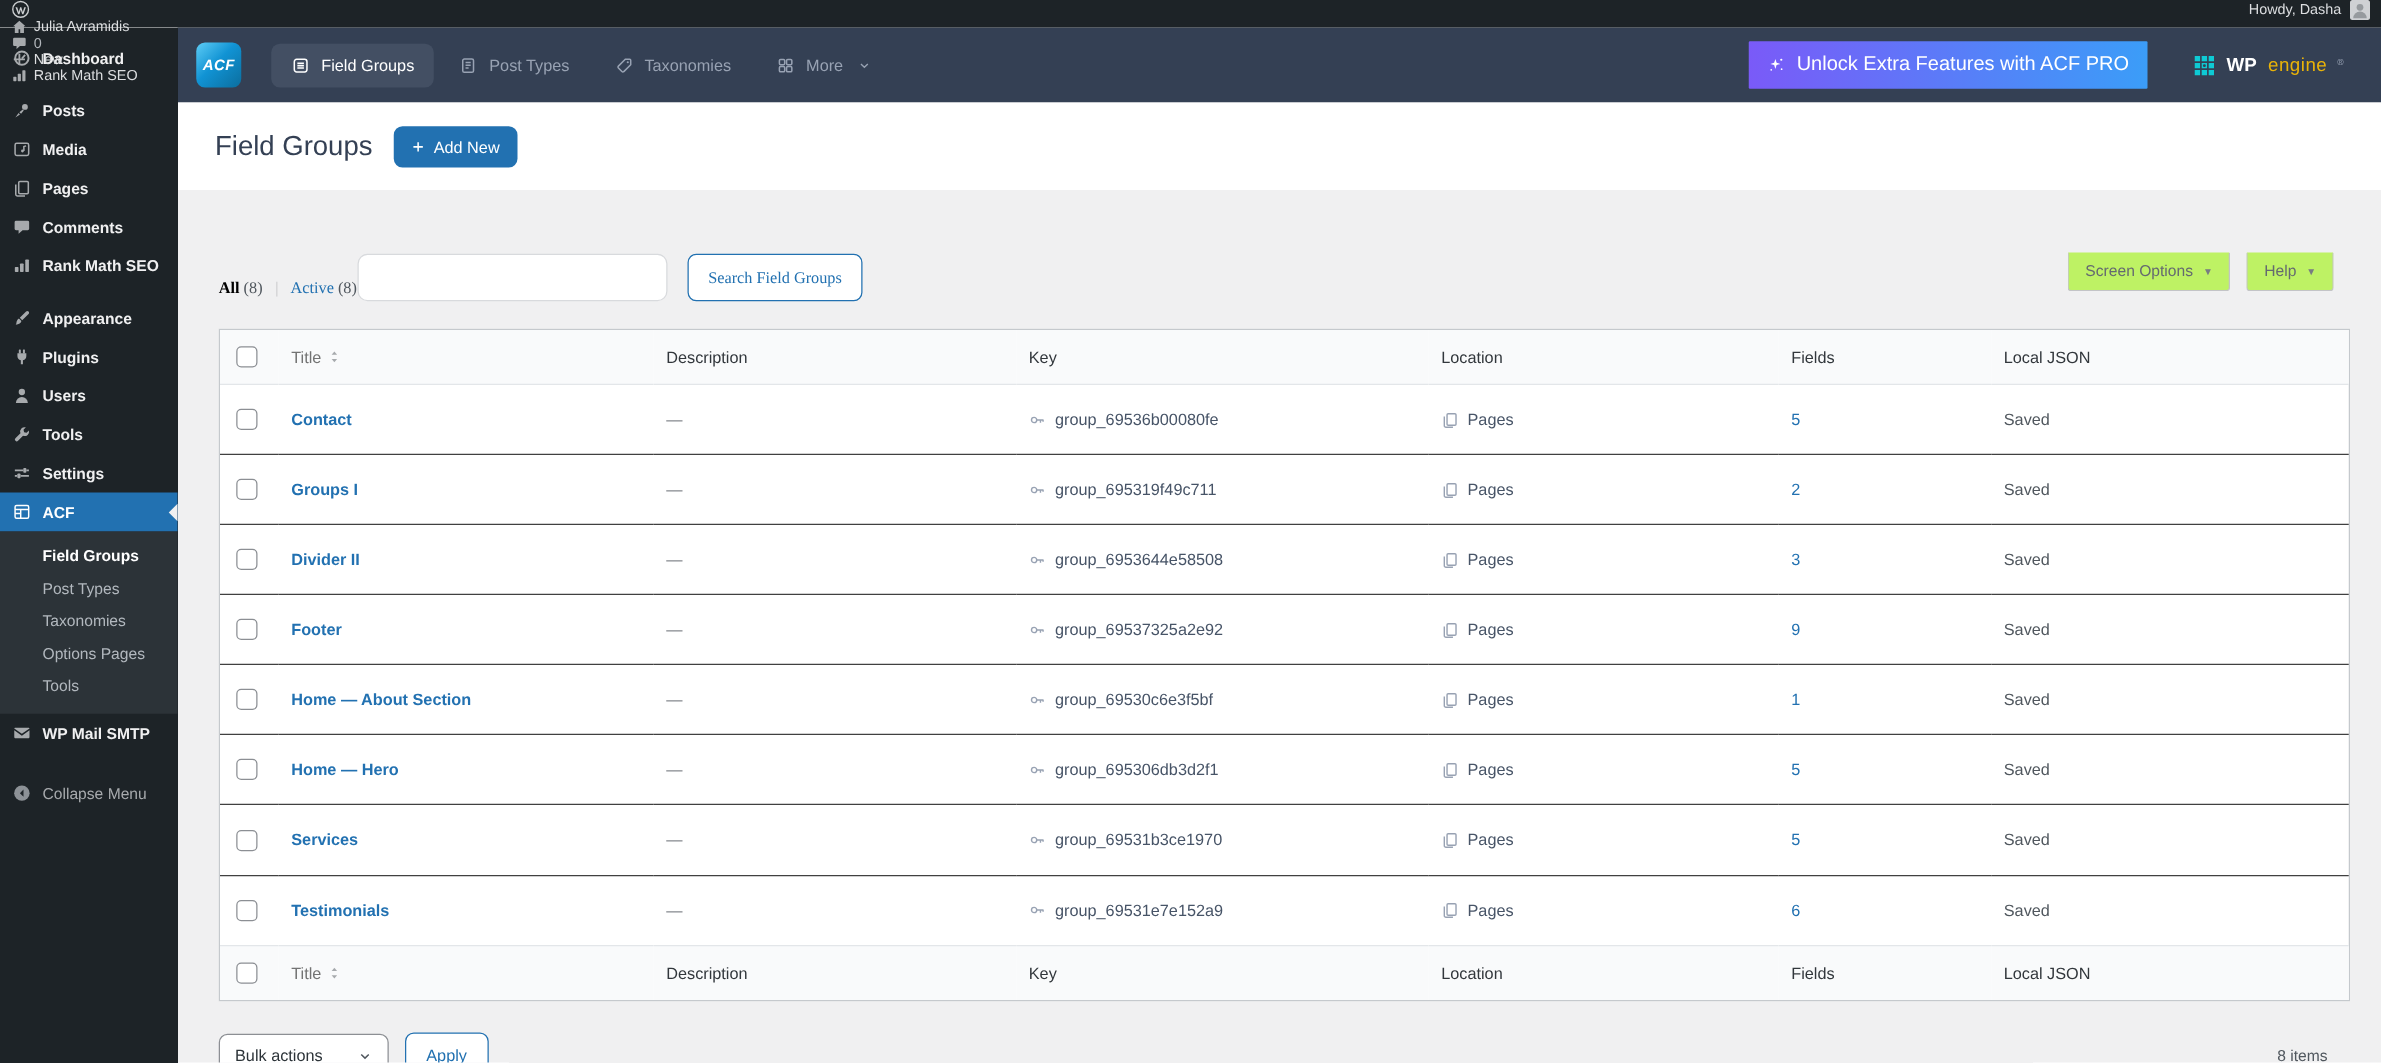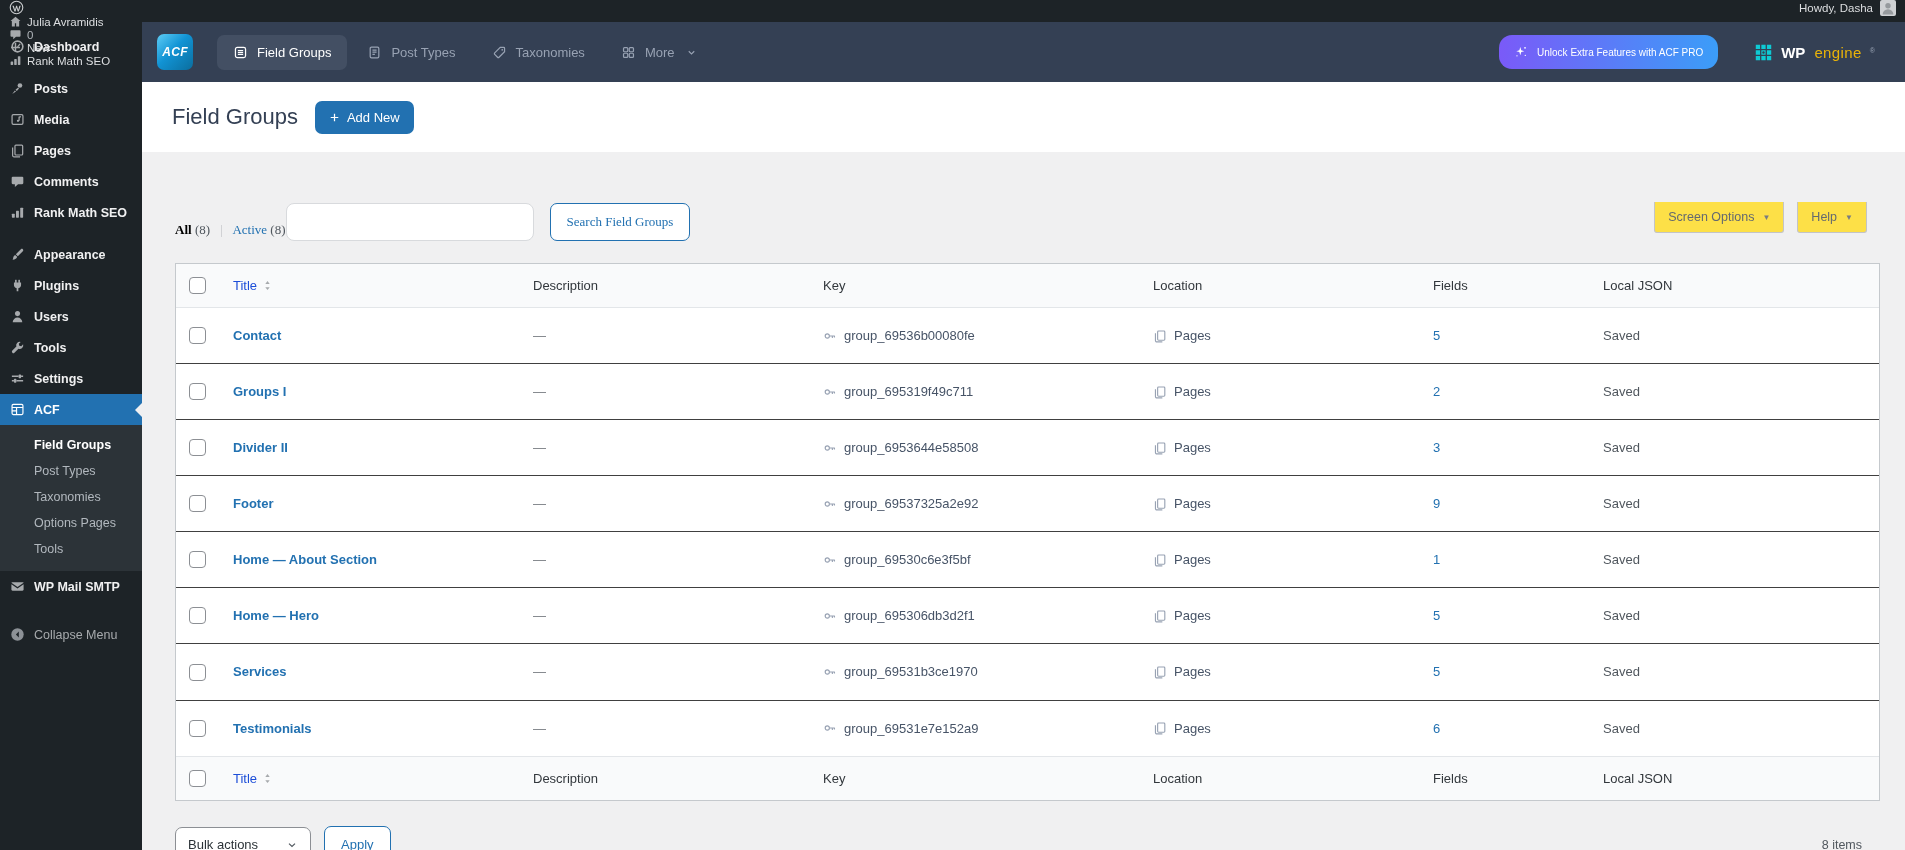--- a/index.html
+++ b/index.html
@@ -71,23 +71,23 @@
   .acf-tab {
     display:flex; align-items:center; gap:9px; padding:10px 16px;
     border-radius:7px; color:#98a2b3; font-size:13px; font-weight:500; cursor:pointer; white-space:nowrap;
   }
   .acf-tab .icon { width:15px; height:15px; }
   .acf-tab .chev { width:11px; height:11px; margin-left:2px; }
   .acf-tab.active { background:#434f63; color:#fff; }
   .spacer { flex:1; }
   .pro-btn {
     display:flex; align-items:center; gap:9px; border:none; cursor:pointer;
-    border-radius:13px; padding:10px 15px;
+    border-radius:1px; padding:10px 15px;
     background:linear-gradient(90deg,#7a5af8,#3b9df8);
-    color:#fff; font-size:10px; font-weight:500; font-family:inherit; white-space:nowrap;
+    color:#fff; font-size:16px; font-weight:500; font-family:inherit; white-space:nowrap;
   }
   .pro-btn .icon { width:14px; height:14px; }
   .wpengine { display:flex; align-items:center; gap:8px; margin-left:26px; color:#fff; }
   .wpengine .icon { width:19px; height:19px; color:#0ecad4; }
   .wpe-wp { font-weight:700; font-size:15px; }
   .wpe-engine { font-weight:400; font-size:15px; color:#eab308; letter-spacing:.4px; margin-left:1px; }
   .wpe-r { font-size:7px; color:#98a2b3; align-self:flex-start; margin-top:4px; }
 
   #titlebar { height:70px; background:#fff; display:flex; align-items:center; gap:17px; padding:0 30px; }
   #titlebar h1 { font-size:22px; font-weight:500; color:#344054; margin:0; }
@@ -95,21 +95,21 @@
     display:flex; align-items:center; gap:7px; cursor:pointer;
     background:#2271b1; color:#fff; border:none; border-radius:7px;
     padding:9px 14px; font-size:13px; font-weight:500; font-family:inherit;
   }
   .addnew .icon { width:11px; height:11px; }
 
   #page { position:relative; padding:0 25px 0 33px; }
 
   #screen-meta { position:absolute; top:0; right:38px; display:flex; gap:13px; }
   .meta-tab {
-    background:#fde047; border:1px solid #c3c4c7; border-top:none; cursor:pointer;
+    background:#bef264; border:1px solid #c3c4c7; border-top:none; cursor:pointer;
     color:#646970; font-size:12.5px; padding:8px 13px; font-family:inherit;
     display:flex; gap:8px; align-items:center; border-radius:0 0 3px 3px;
   }
   .meta-tab .caret { font-size:8px; color:#787c82; }
 
   #filter-row { margin-top:50px; height:40px; display:flex; justify-content:flex-start; align-items:center;font-family:Liberation Serif, serif; }
   .subsubsub { font-size:13px; color:#50575e; align-self:flex-end; margin-bottom:4px; }
   .subsubsub a { cursor:pointer; text-decoration:none; }
   .subsubsub .all-label { color:#000; font-weight:700; }
   .subsubsub .count { color:#50575e; }
@@ -137,21 +137,21 @@
   }
   #fg-table thead th { border-bottom:1px solid #e3e6e9; }
   #fg-table tfoot th { border-top:1px solid #e3e6e9; }
   #fg-table tbody td { font-size:13px; color:#50575e; padding:19px 10px; border-bottom:1px solid #404040; }
   #fg-table tbody tr:last-child td { border-bottom:none; }
   .cb { padding-left:13px !important; }
   .checkbox {
     display:inline-block; width:17px; height:17px; cursor:pointer;
     border:1px solid #8c8f94; border-radius:4px; background:#fff; vertical-align:middle;
   }
-  th a.sort-link { display:inline-flex; align-items:center; gap:4px; color:#1d4ed8; cursor:pointer; text-decoration:none; font-weight:500; }
+  th a.sort-link { display:inline-flex; align-items:center; gap:4px; color:#737373; cursor:pointer; text-decoration:none; font-weight:500; }
   .sort { width:13px; height:13px; color:#a7aaad; }
   .row-title { color:#2271b1; font-weight:600; cursor:pointer; text-decoration:none; }
   .fields-link { color:#2271b1; cursor:pointer; text-decoration:none; }
   .dash { color:#787c82; }
   .iconcell { display:flex; align-items:center; gap:7px; color:#475467; }
   .iconcell .icon { width:14px; height:14px; color:#98a2b3; flex:none; }
 
   #tablenav { display:flex; justify-content:space-between; align-items:center; margin-top:25px; }
   .bulk { display:flex; gap:13px; align-items:center; }
   .select {

